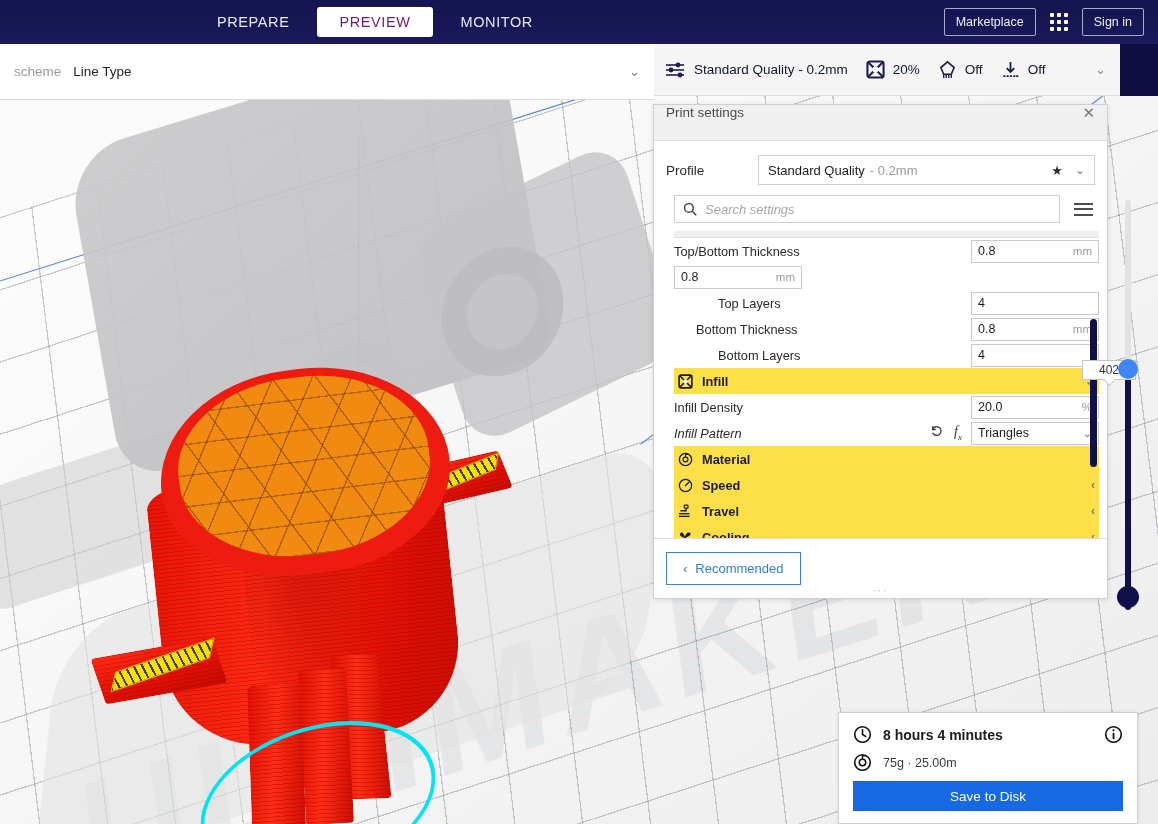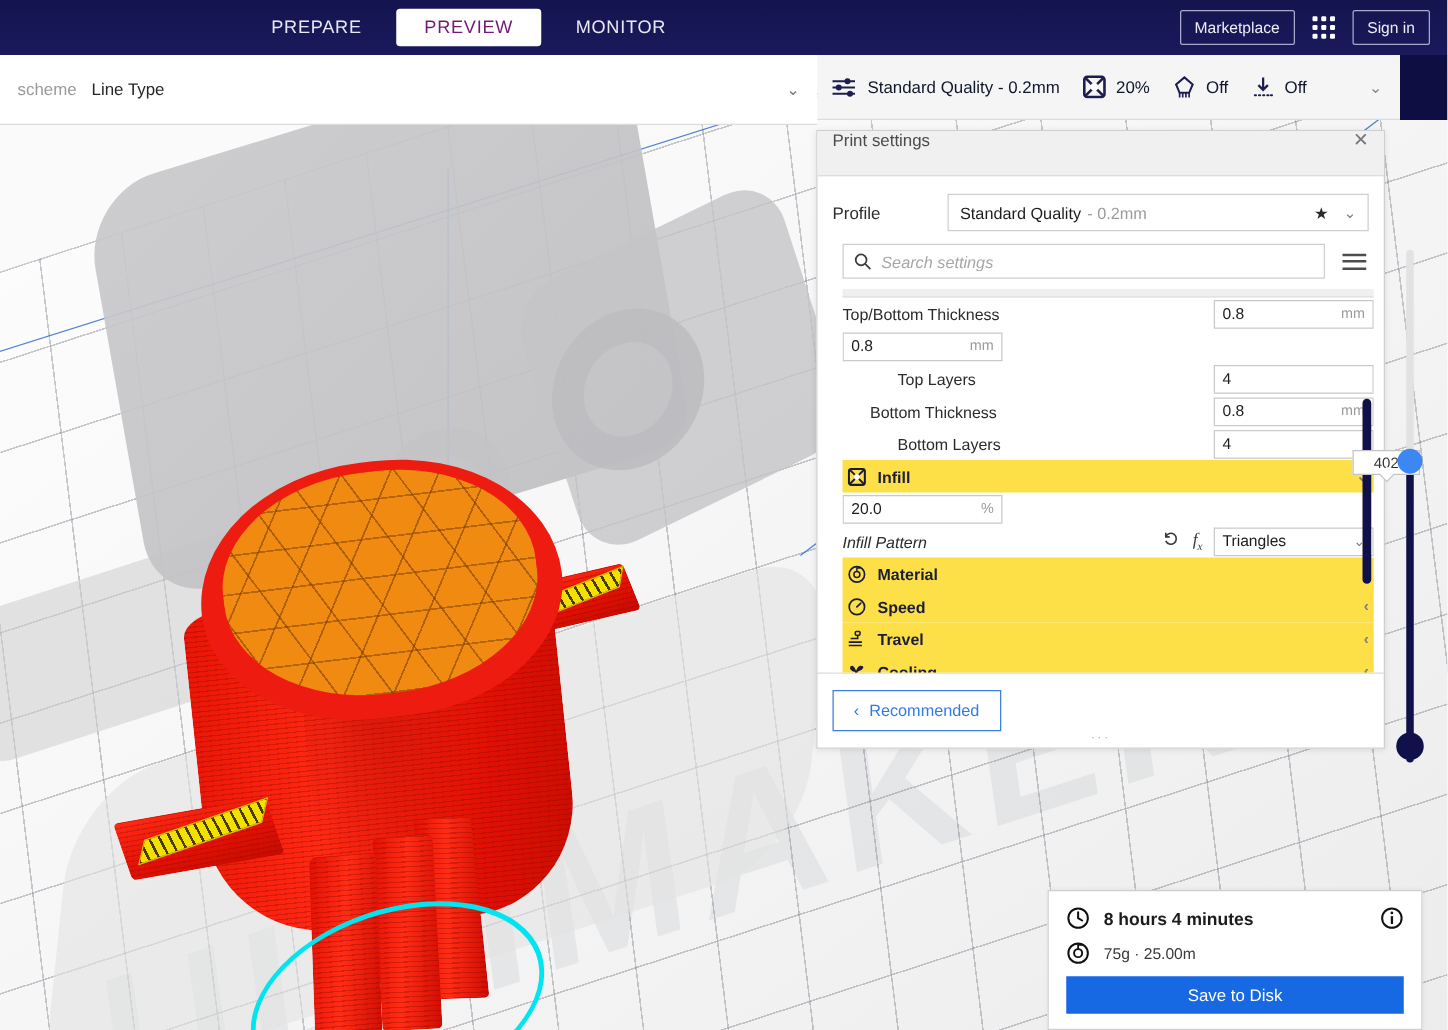--- a/index.html
+++ b/index.html
@@ -514,20 +514,21 @@
               <svg width="15" height="15" viewBox="0 0 20 20">
                 <rect x="1.5" y="1.5" width="17" height="17" rx="2.5" fill="none" stroke="#1a1a3c" stroke-width="2.2"></rect>
                 <path d="M2 2 L18 18 M18 2 L2 18" stroke="#1a1a3c" stroke-width="2.2" fill="none"></path>
                 <circle cx="10" cy="10" r="3" fill="#fff"></circle>
               </svg>
             </span>
             <span>Infill</span>
             <span class="cchv">⌄</span>
           </div>
           <div class="row">
+            <span class="lbl i0">Infill Density</span>
             <span class="val">
               <span>20.0</span>
               <span class="unit">%</span>
             </span>
           </div>
           <div class="row">
             <span class="lbl i0 italic">Infill Pattern</span>
             <span class="rowicons">
               <span>
                 <svg width="14" height="14" viewBox="0 0 16 16">

